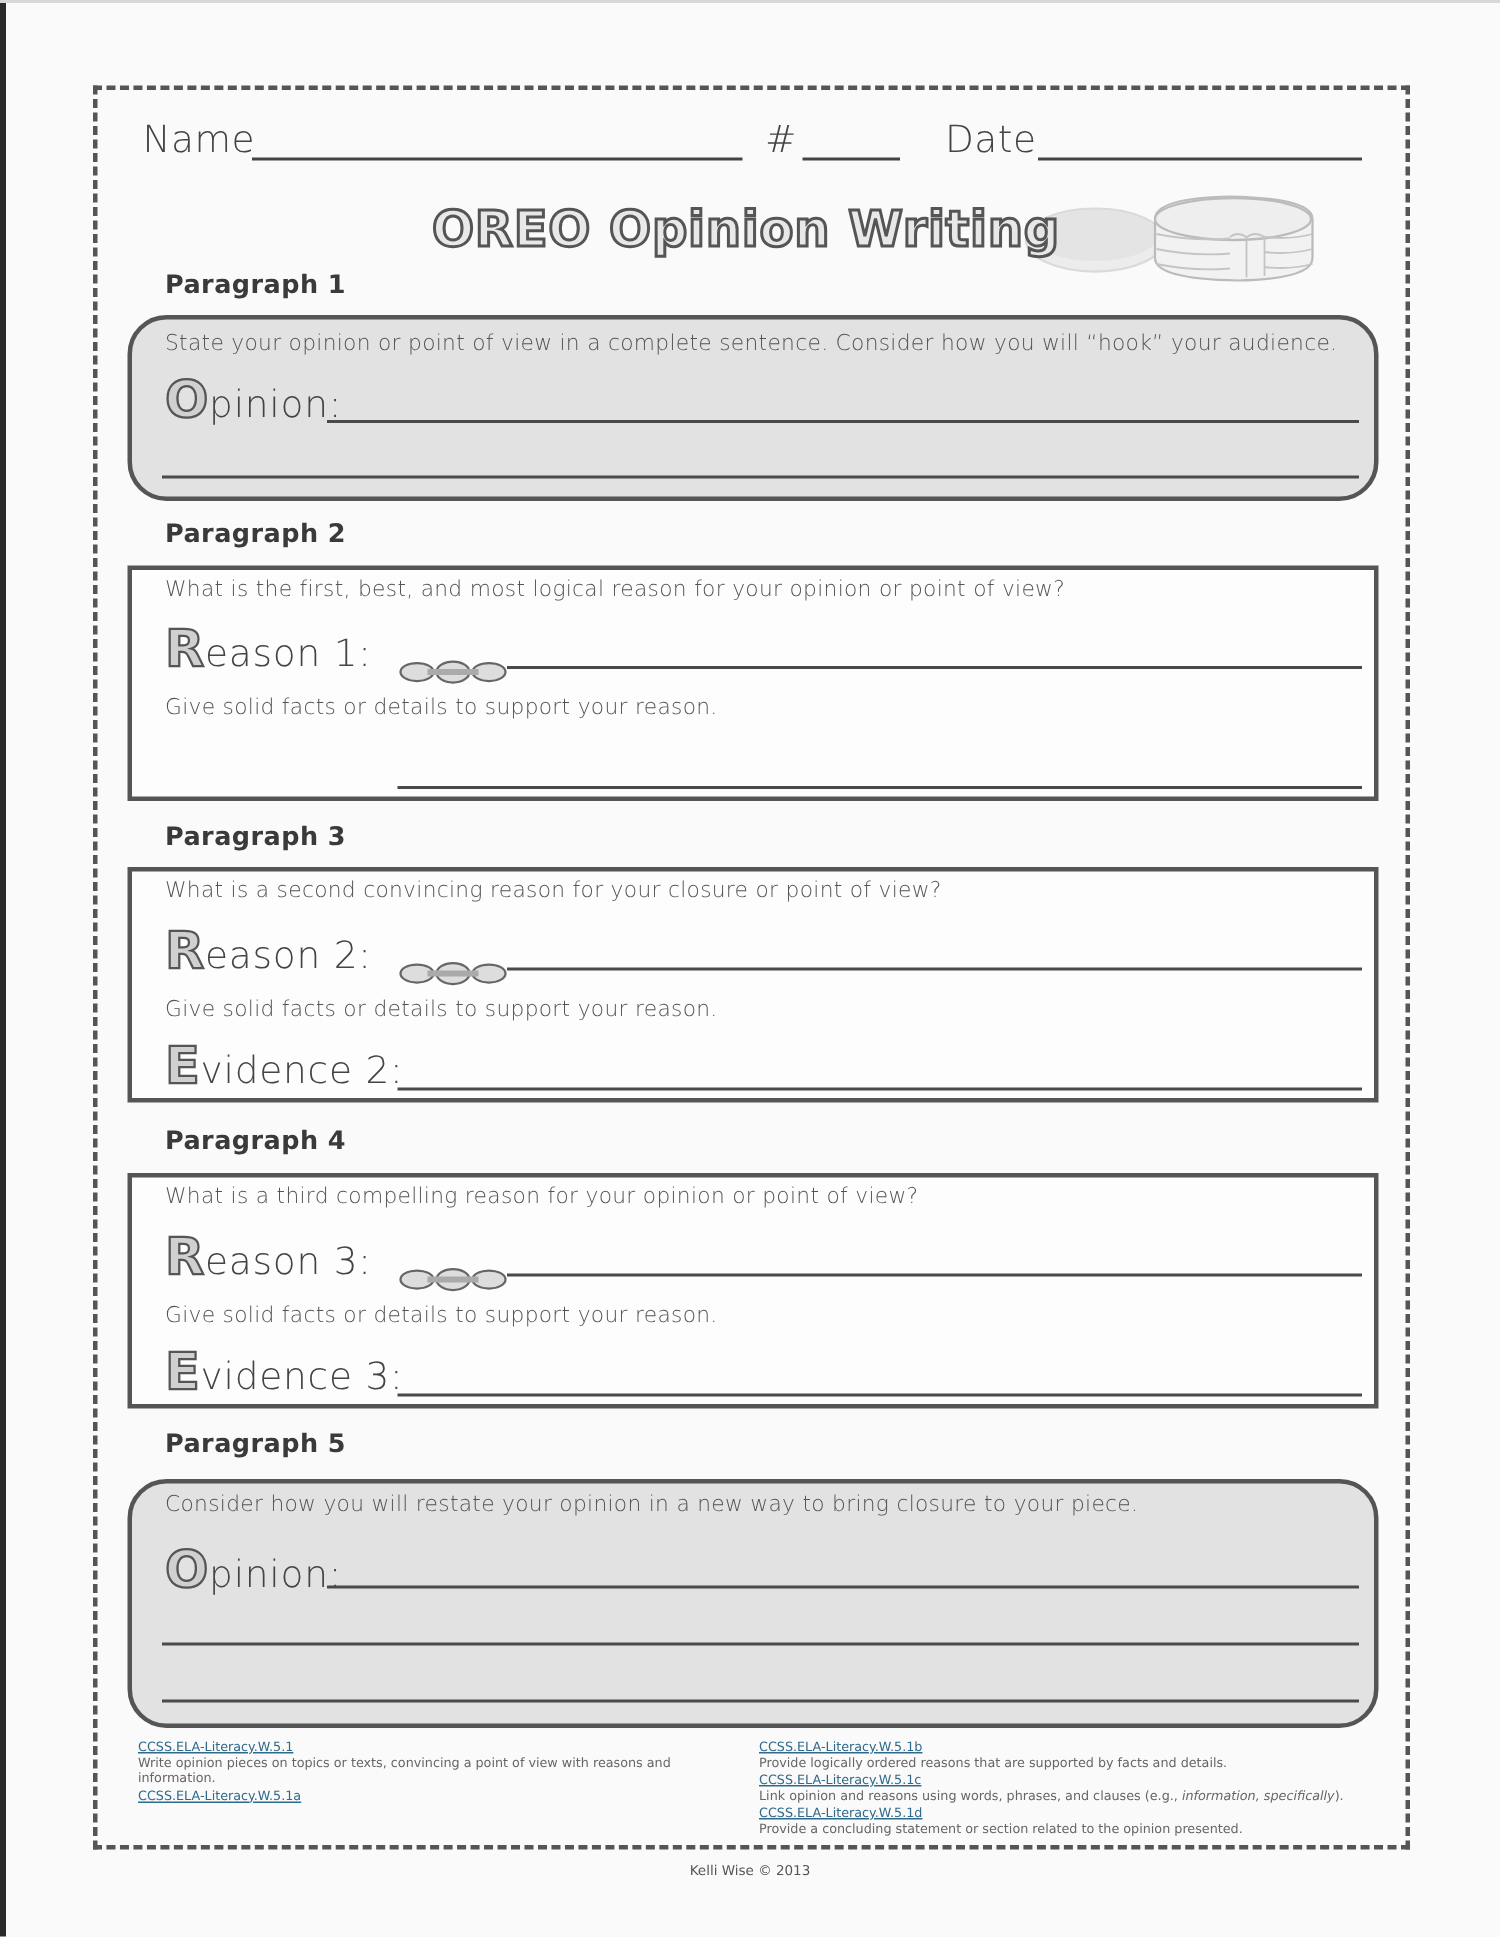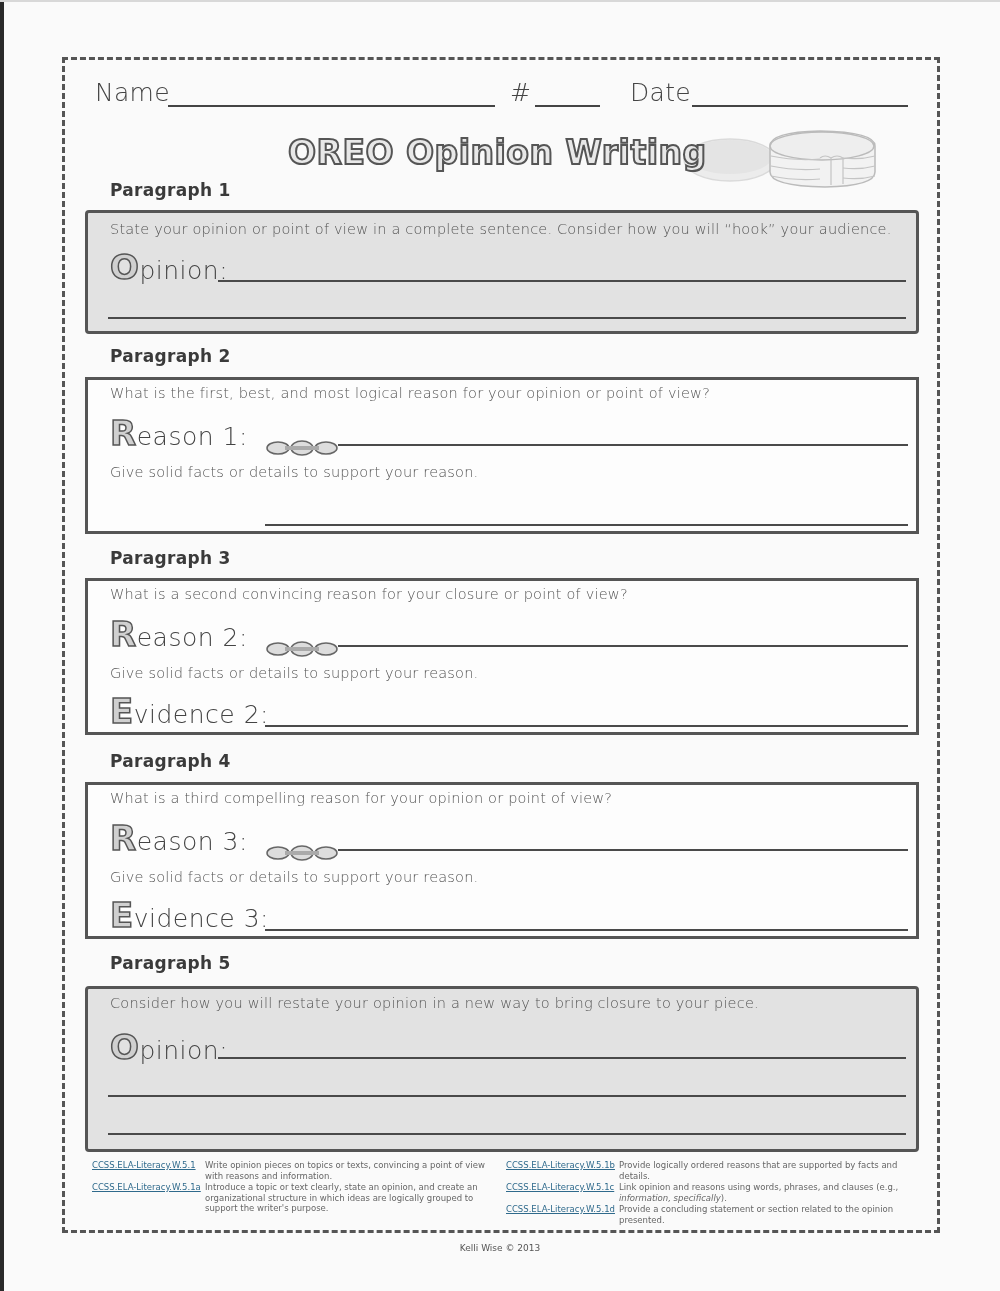--- a/index.html
+++ b/index.html
@@ -22,38 +22,38 @@
     position:absolute; top:133px; left:288px;
     font-family:"DejaVu Sans", sans-serif; font-weight:bold; font-size:33px;
     color:#e8e8e8; -webkit-text-stroke:2px #555; letter-spacing:0.5px;
   }
   .cookie-flat { position:absolute; left:680px; top:135px; width:100px; height:50px; }
   .cookie-stack { position:absolute; left:765px; top:128px; width:115px; height:62px; }
 
   .para-label { position:absolute; left:110px; font-size:17px; font-weight:bold; color:#3a3a3a; letter-spacing:0.3px; }
 
   .box { position:absolute; left:85px; width:834px; box-sizing:border-box; border:3px solid #555; }
-  .box.round { border-radius:4px; background:#e2e2e2;padding-left:38px; }
+  .box.round { border-radius:26px; background:#e2e2e2;padding-left:38px; }
   .box.square { background:#fdfdfd; }
 
   .prompt { position:absolute; left:22px; font-size:14.5px; color:#555; font-weight:300; letter-spacing:0.2px; }
   .big-label { position:absolute; left:22px; font-size:25px; color:#444; font-weight:200; letter-spacing:0.5px; }
   .big-initial {
     font-size:34px; font-weight:bold; color:#d0d0d0; -webkit-text-stroke:1.5px #555;
     display:inline-block; vertical-align:baseline;
   }
   .rule { position:absolute; height:0; border-bottom:2px solid #4a4a4a; }
   .chain { position:absolute; width:74px; height:18px; }
 
   .footer {
     position:absolute; top:1160px; left:92px; width:820px; height:68px;
     font-size:8.5px; color:#666; line-height:10.5px;
   }
   .std-col { position:absolute; top:0; width:405px; }
-  .std-row { position:relative; display:flex; margin-bottom:1px; }
+  .std-row { position:relative; display:flex; margin-bottom:1px;flex-direction:column; }
   .std-code { color:#2f6a8c; text-decoration:underline; white-space:nowrap; width:113px; flex:none; }
   .std-text { flex:1; }
   .std-text em { font-style:italic; }
   .copyright { position:absolute; top:1243px; left:0; width:1000px; text-align:center; font-size:9px; color:#555; }
 </style>
 </head>
 <body>
 
 <div class="scan-edge"></div>
 <div class="scan-topline"></div>
@@ -161,21 +161,20 @@
 </div>
 
 <div class="footer">
   <div class="std-col" style="left:0">
     <div class="std-row">
       <span class="std-code">CCSS.ELA-Literacy.W.5.1</span>
       <span class="std-text">Write opinion pieces on topics or texts, convincing a point of view with reasons and information.</span>
     </div>
     <div class="std-row">
       <span class="std-code">CCSS.ELA-Literacy.W.5.1a</span>
-      <span class="std-text">Introduce a topic or text clearly, state an opinion, and create an organizational structure in which ideas are logically grouped to support the writer's purpose.</span>
     </div>
   </div>
   <div class="std-col" style="left:414px">
     <div class="std-row">
       <span class="std-code">CCSS.ELA-Literacy.W.5.1b</span>
       <span class="std-text">Provide logically ordered reasons that are supported by facts and details.</span>
     </div>
     <div class="std-row">
       <span class="std-code">CCSS.ELA-Literacy.W.5.1c</span>
       <span class="std-text"><span>Link opinion and reasons using words, phrases, and clauses</span> <span>(e.g., </span><em>information, specifically</em><span>).</span></span>

